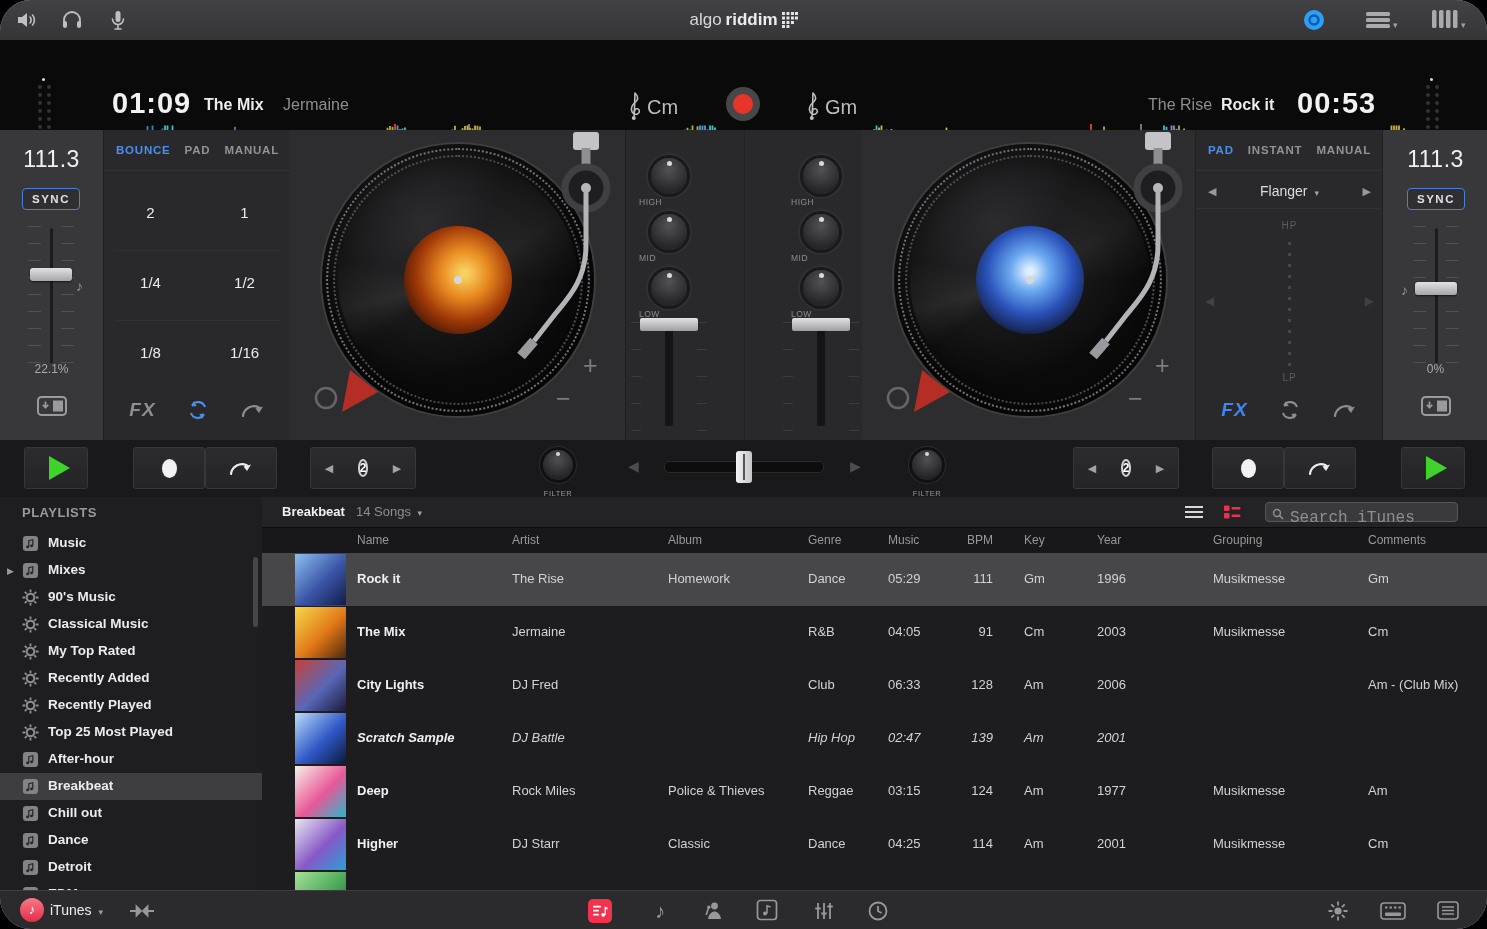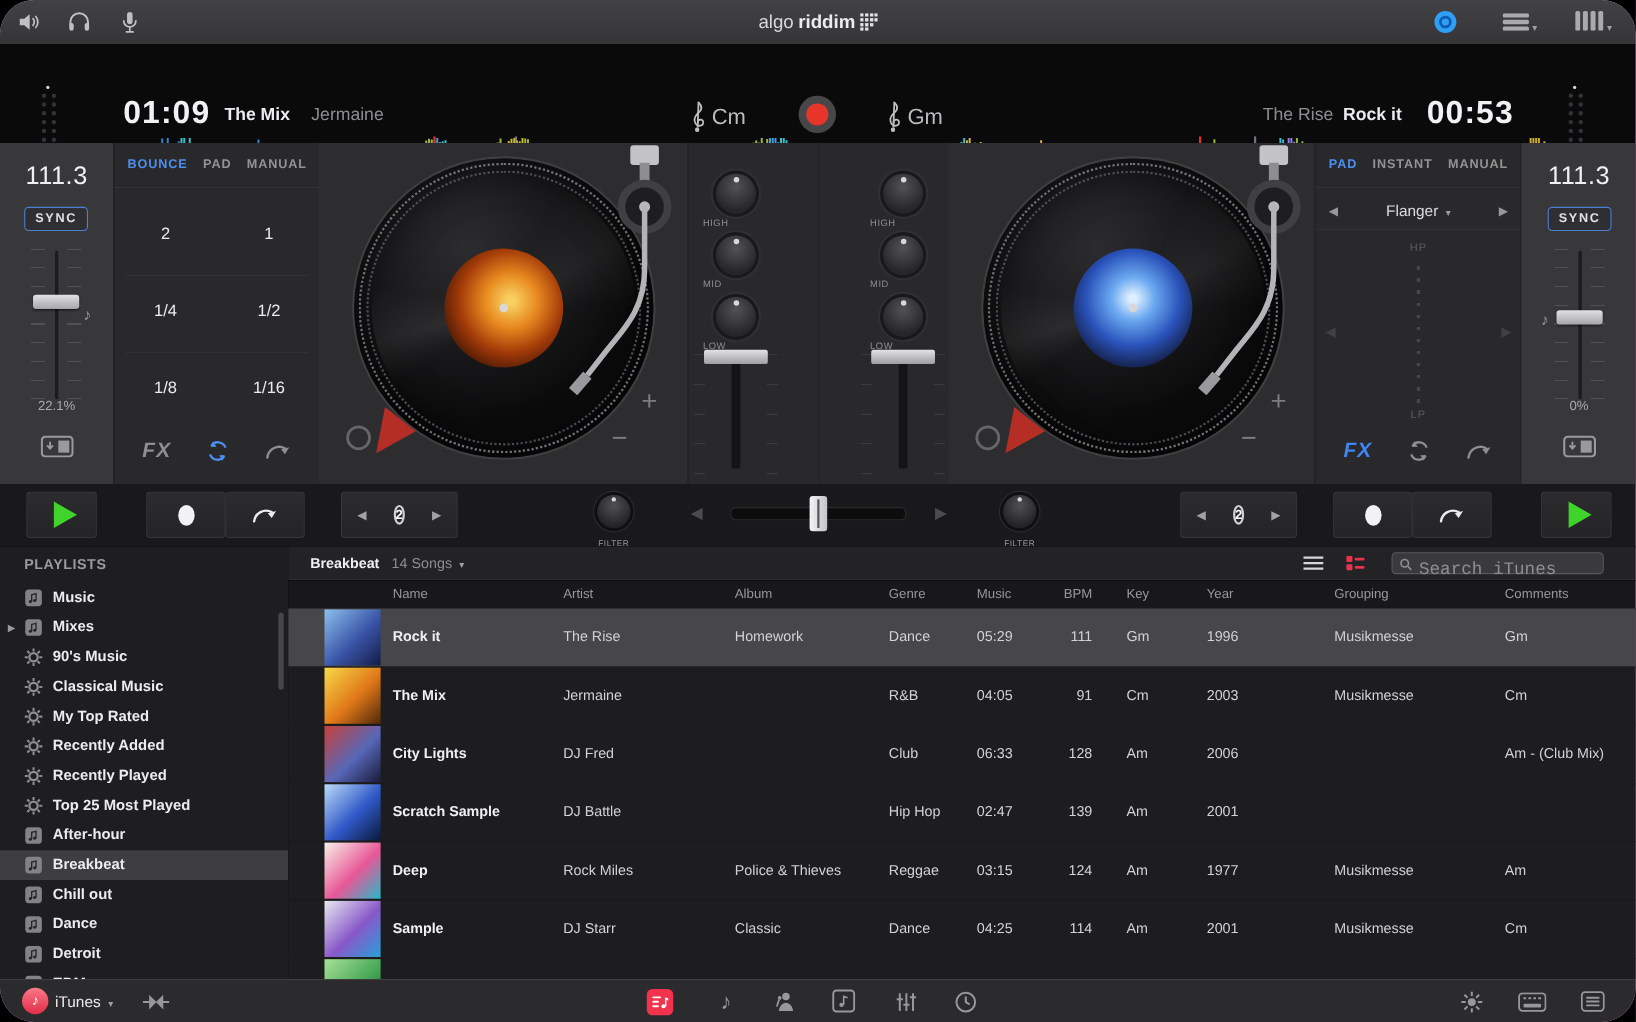--- a/index.html
+++ b/index.html
@@ -1207,21 +1207,21 @@
         <div class="art" style="background: linear-gradient(135deg, rgb(200, 64, 56), rgb(88, 104, 184) 55%, rgb(26, 26, 58));"></div>
         <span class="cell c-name">City Lights</span>
         <span class="cell c-artist">DJ Fred</span>
         <span class="cell c-genre">Club</span>
         <span class="cell c-time">06:33</span>
         <span class="cell c-bpm">128</span>
         <span class="cell c-key">Am</span>
         <span class="cell c-year">2006</span>
         <span class="cell c-comm">Am - (Club Mix)</span>
       </div>
-      <div class="trow" style="top: 159px;">
+      <div class="trow" style="top: 159px; font-style: italic;">
         <div class="art" style="background: linear-gradient(135deg, rgb(188, 220, 248), rgb(48, 88, 200) 55%, rgb(10, 26, 58));"></div>
         <span class="cell c-name">Scratch Sample</span>
         <span class="cell c-artist">DJ Battle</span>
         <span class="cell c-genre">Hip Hop</span>
         <span class="cell c-time">02:47</span>
         <span class="cell c-bpm">139</span>
         <span class="cell c-key">Am</span>
         <span class="cell c-year">2001</span>
       </div>
       <div class="trow" style="top: 212px;">
@@ -1232,21 +1232,21 @@
         <span class="cell c-genre">Reggae</span>
         <span class="cell c-time">03:15</span>
         <span class="cell c-bpm">124</span>
         <span class="cell c-key">Am</span>
         <span class="cell c-year">1977</span>
         <span class="cell c-group">Musikmesse</span>
         <span class="cell c-comm">Am</span>
       </div>
       <div class="trow" style="top: 265px;">
         <div class="art" style="background: linear-gradient(135deg, rgb(232, 232, 240), rgb(136, 88, 200) 55%, rgb(40, 160, 216));"></div>
-        <span class="cell c-name">Sample</span>
+        <span class="cell c-name">Higher</span>
         <span class="cell c-artist">DJ Starr</span>
         <span class="cell c-album">Classic</span>
         <span class="cell c-genre">Dance</span>
         <span class="cell c-time">04:25</span>
         <span class="cell c-bpm">114</span>
         <span class="cell c-key">Am</span>
         <span class="cell c-year">2001</span>
         <span class="cell c-group">Musikmesse</span>
         <span class="cell c-comm">Cm</span>
       </div>

